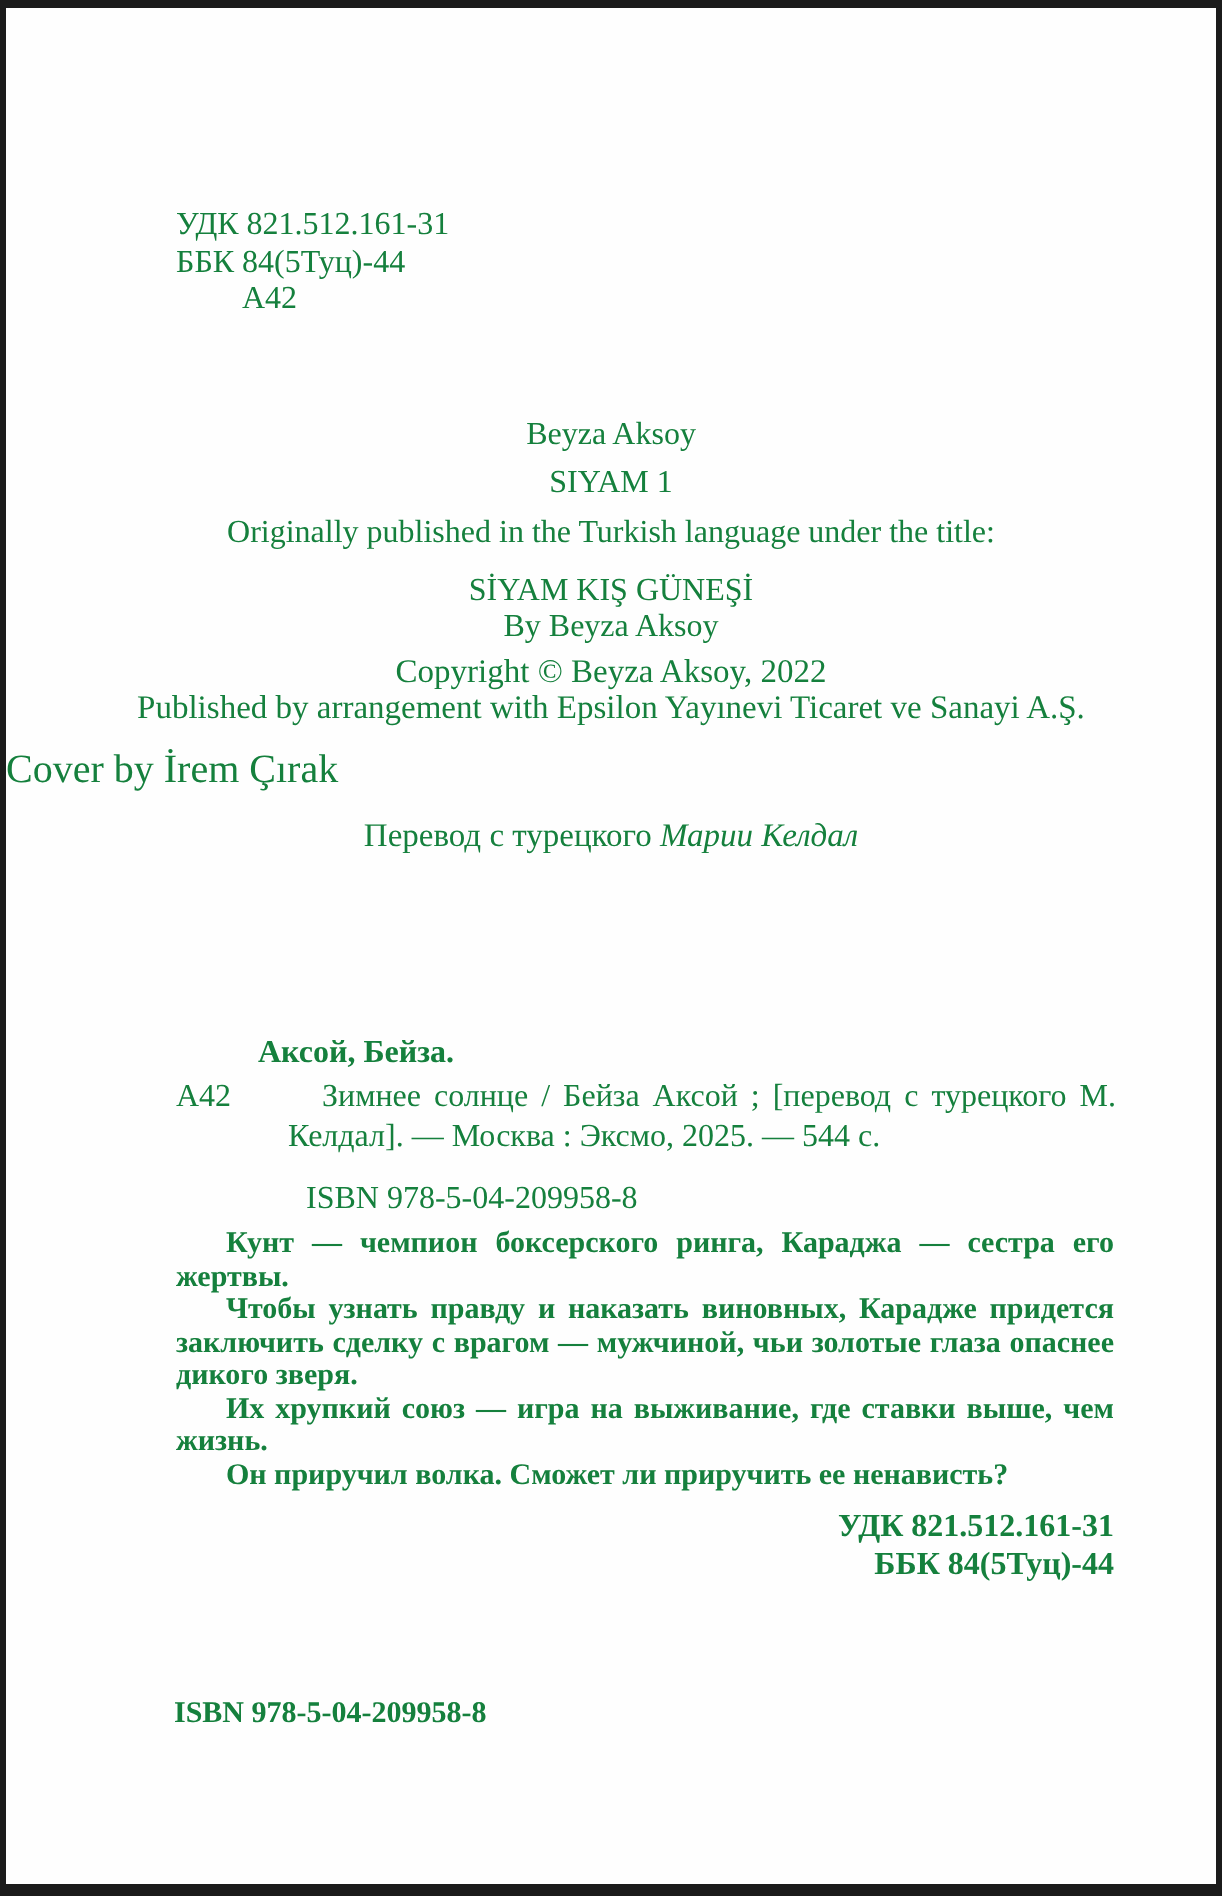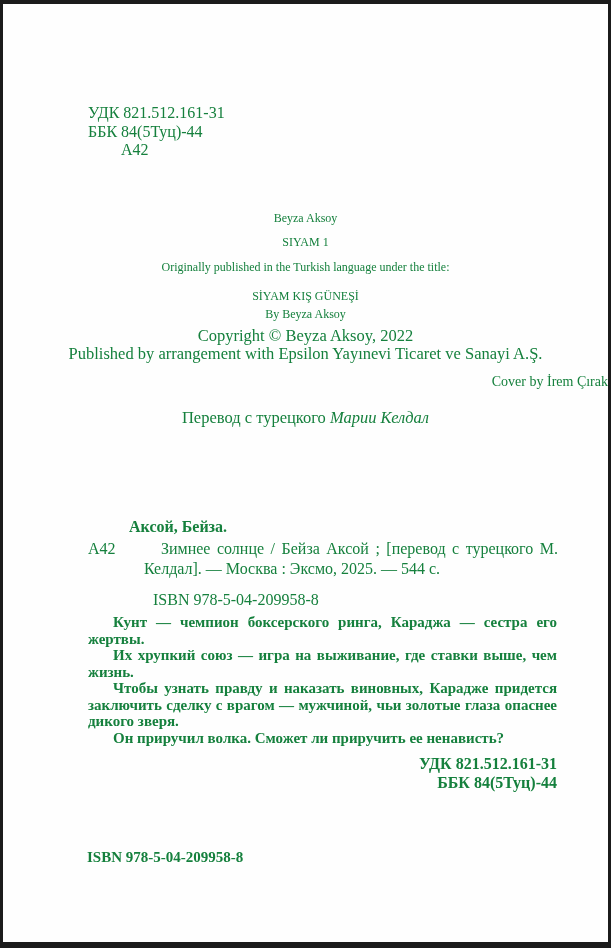--- a/index.html
+++ b/index.html
@@ -29,42 +29,42 @@
     line-height: 18.5px;
     white-space: nowrap;
   }
   #top-codes .author-sign { padding-left: 33px; }
 
   
   #title-block {
     left: 0; right: 0;
     top: 205px;
     text-align: center;
-    font-size: 12px;
+    font-size: 16px;
     line-height: 18px;
   }
   #title-block .tb-title    { margin-top: 6px; }
   #title-block .tb-orignote { margin-top: 7px; }
   #title-block .tb-origtitle{ margin-top: 11px; }
   #title-block .tb-byline   { margin-top: 0px; }
 
   
   #rights-block {
     left: 0; right: 0;
     top: 323px;
     text-align: center;
     font-size: 16.5px;
     line-height: 18px;
   }
 
   #cover-credit {
     left: 0; right: 0;
     top: 370px;
-    text-align: right;
-    font-size: 14px;
+    text-align: left;
+    font-size: 20px;
   }
 
   #translation-credit {
     left: 0; right: 0;
     top: 404px;
     text-align: center;
     font-size: 16.5px;
   }
   #translation-credit .italic { font-style: italic; }
 
@@ -172,22 +172,22 @@
 
   <div class="block" id="catalog">
     <p class="catalog-author">Аксой, Бейза.</p>
     <div class="catalog-code">А42</div>
     <p class="catalog-entry">Зимнее солнце / Бейза Аксой ; [перевод с турецкого М. Келдал]. — Москва : Эксмо, 2025. — 544 с.</p>
     <p class="catalog-isbn">ISBN 978-5-04-209958-8</p>
   </div>
 
   <div class="block" id="annotation">
     <p>Кунт — чемпион боксерского ринга, Караджа — сестра его жертвы.</p>
+    <p>Чтобы узнать правду и наказать виновных, Карадже придется заключить сделку с врагом — мужчиной, чьи золотые глаза опаснее дикого зверя.</p>
     <p>Их хрупкий союз — игра на выживание, где ставки выше, чем жизнь.</p>
-    <p>Чтобы узнать правду и наказать виновных, Карадже придется заключить сделку с врагом — мужчиной, чьи золотые глаза опаснее дикого зверя.</p>
     <p>Он приручил волка. Сможет ли приручить ее ненависть?</p>
   </div>
 
   <div class="block" id="bottom-codes">
     <div>УДК 821.512.161-31</div>
     <div>ББК 84(5Туц)-44</div>
   </div>
 
   <div class="block" id="footer-isbn">ISBN 978-5-04-209958-8</div>
 

